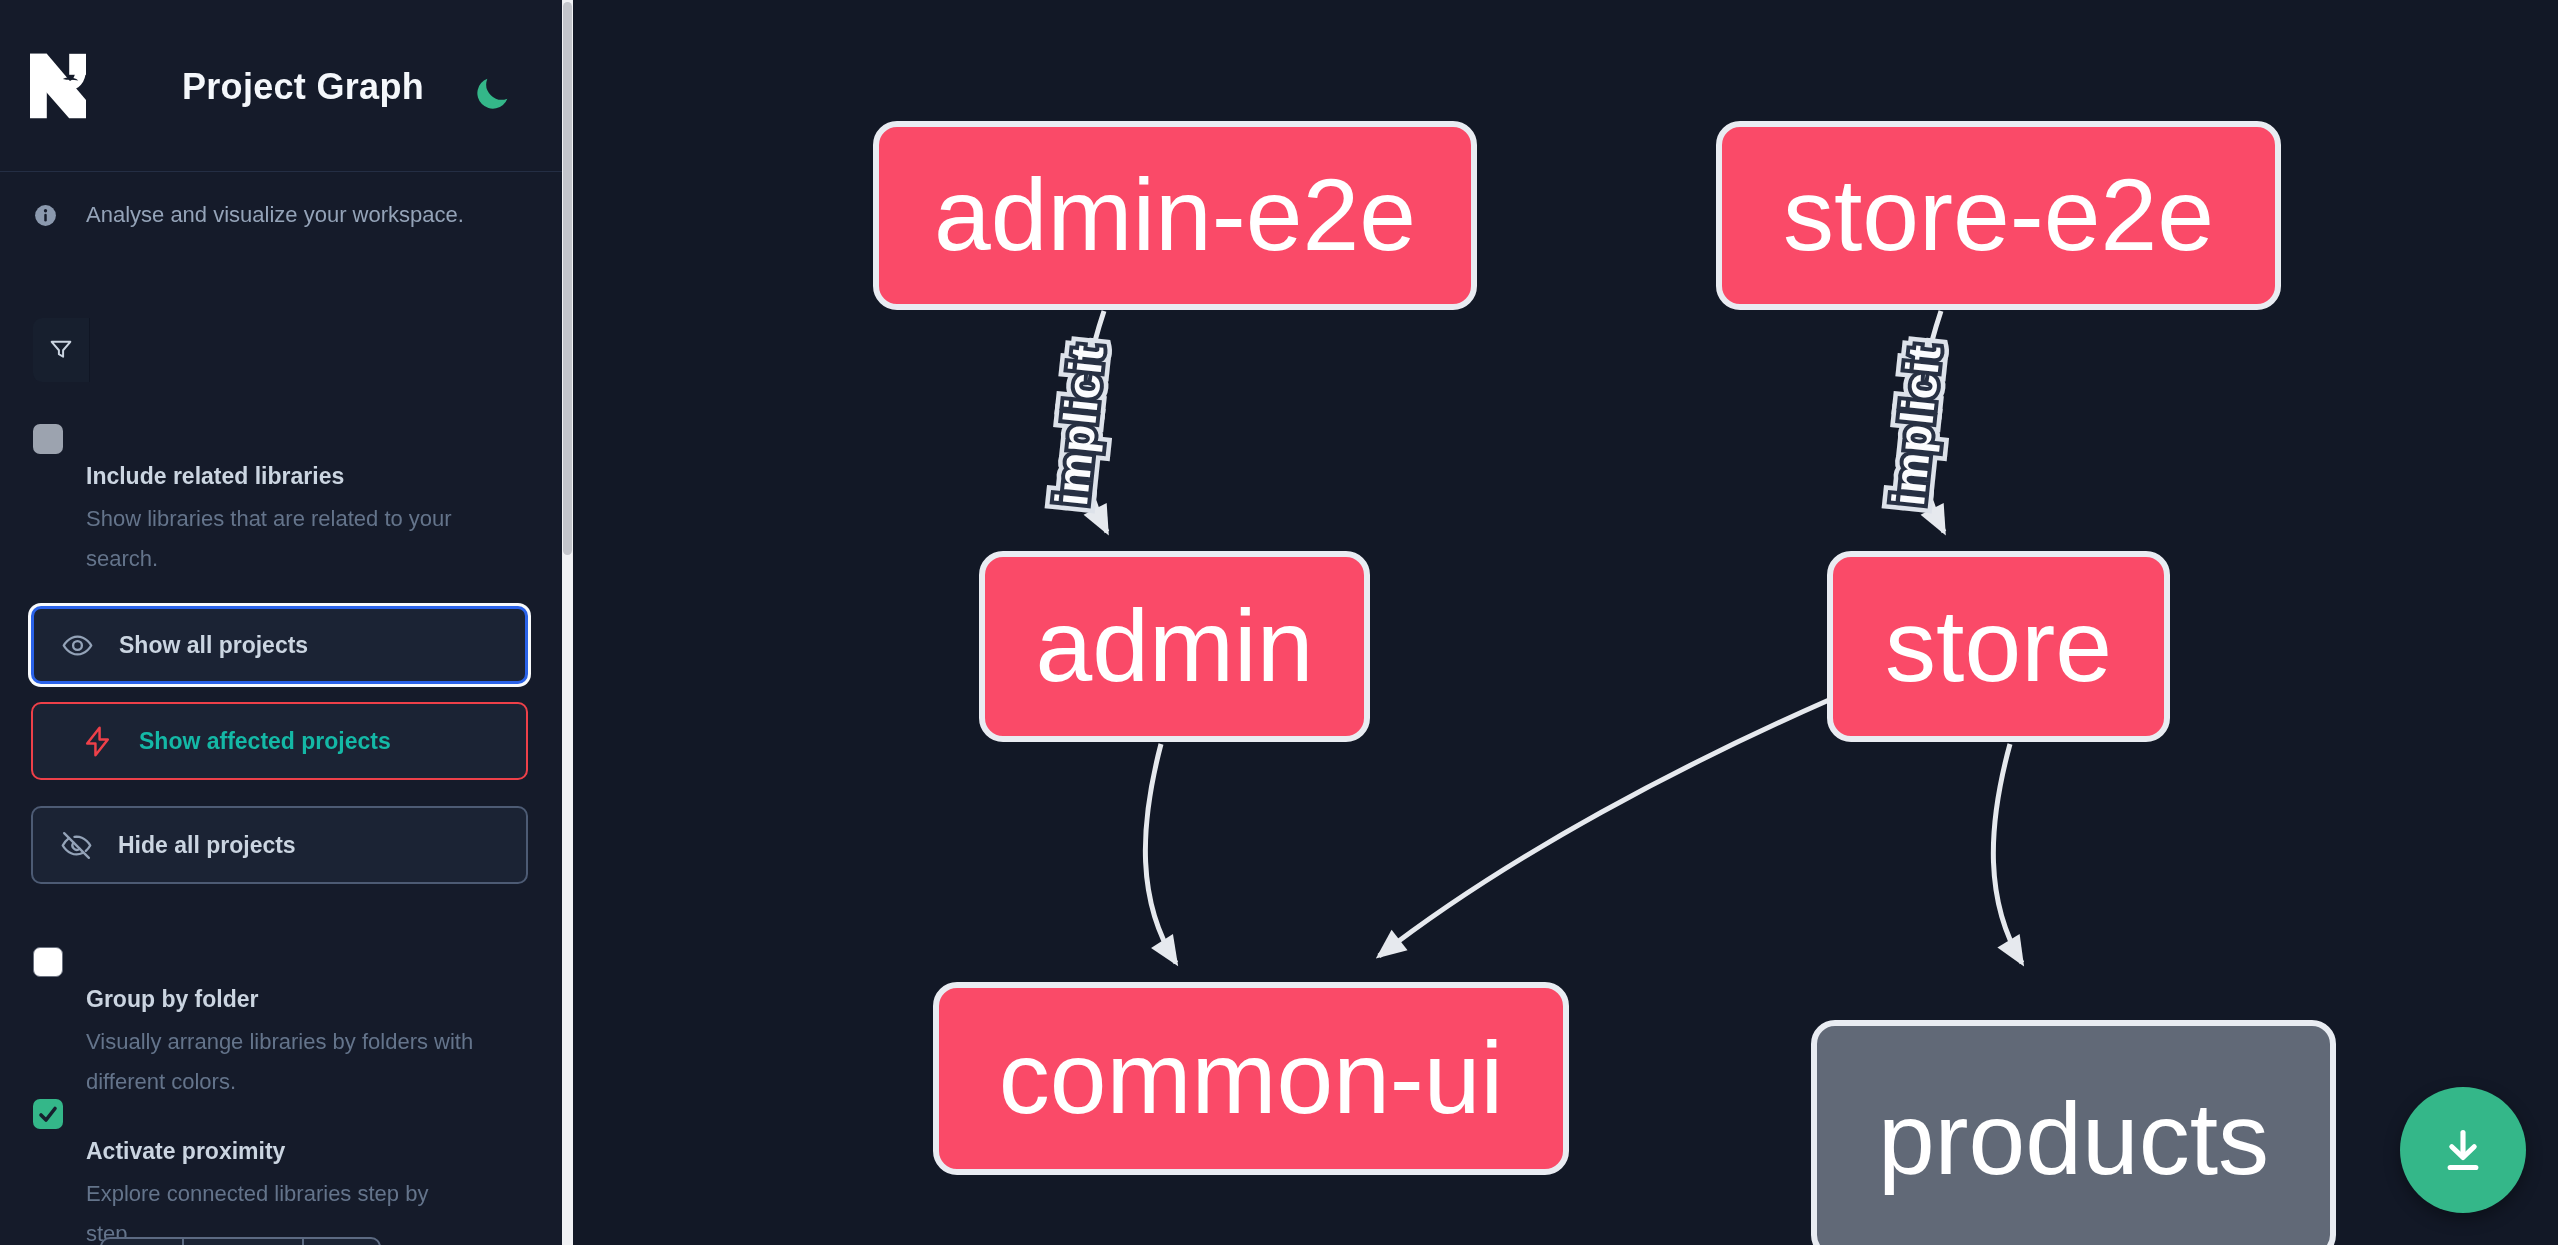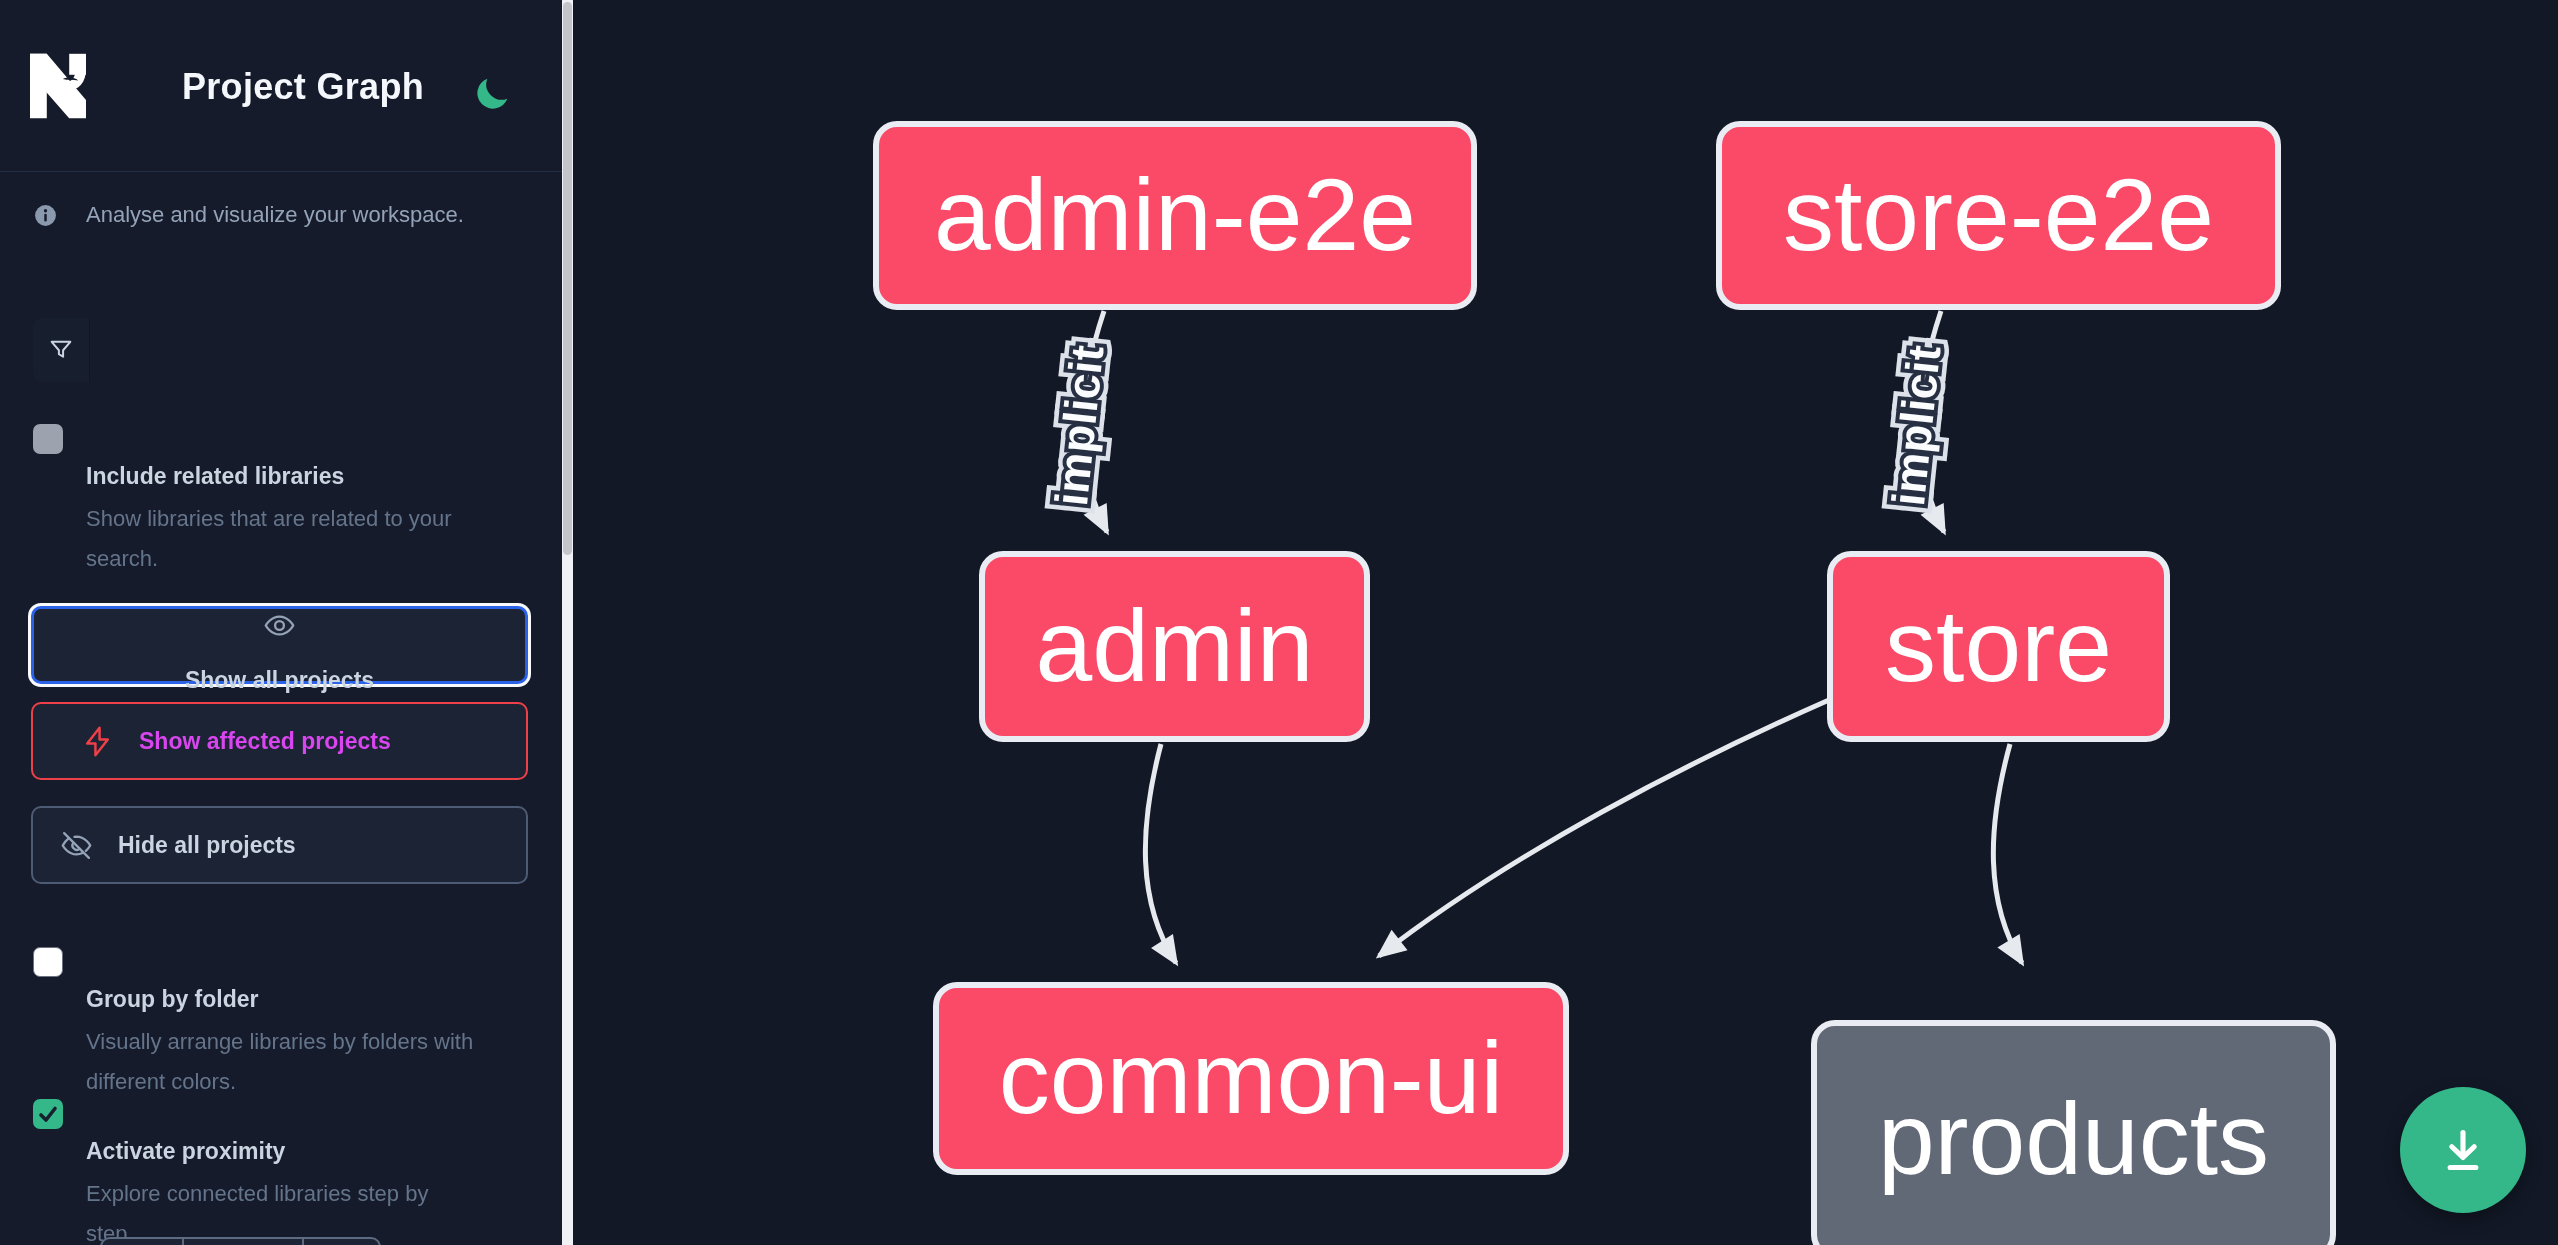--- a/index.html
+++ b/index.html
@@ -32,22 +32,22 @@
   .opt-check.white { background:#ffffff; border:1px solid #6b7280; }
   .opt-check.green { background:#34b789; }
   .opt-check svg { width:24px; height:24px; }
   .opt-label { margin-left:53px; font-size:23px; font-weight:700; color:#cbd5e1; line-height:30px;margin-top:37px; }
   .opt-desc  { margin-left:53px; width:388px; font-size:22px; color:#64748b; line-height:40px; margin-top:8px; }
 
   .sb-btn { position:absolute; left:31px; width:497px; height:78px; border-radius:10px; background:#1b2334;
             display:flex; align-items:center; gap:25px; padding:0 27px; cursor:pointer;
             font-size:23px; font-weight:700; color:#cbd5e1; }
   .sb-btn svg { width:33px; height:33px; flex:0 0 auto; }
-  .btn-show-all   { top:606px; border:3px solid #2a62e8; box-shadow:0 0 0 3px #f8fafc;flex-direction:column; }
-  .btn-affected   { top:702px; border:2px solid #ee4049; color:#d946ef;padding-left:48px; }
+  .btn-show-all   { top:606px; border:3px solid #2a62e8; box-shadow:0 0 0 3px #f8fafc; }
+  .btn-affected   { top:702px; border:2px solid #ee4049; color:#14b8a6;padding-left:48px; }
   .btn-hide       { top:806px; border:2px solid #4d5b74; }
 
   .row-include   { top:424px; }
   .row-group     { top:947px; }
   .row-proximity { top:1099px; }
 
   .stepper { position:absolute; left:100px; top:1237px; height:30px; display:flex; }
   .stepper > div { background:#1b2334; border:2px solid #5c6a82; cursor:pointer; }
   .stepper .seg1 { width:84px;  border-radius:10px 0 0 0; }
   .stepper .seg2 { width:122px; margin-left:-2px; }

